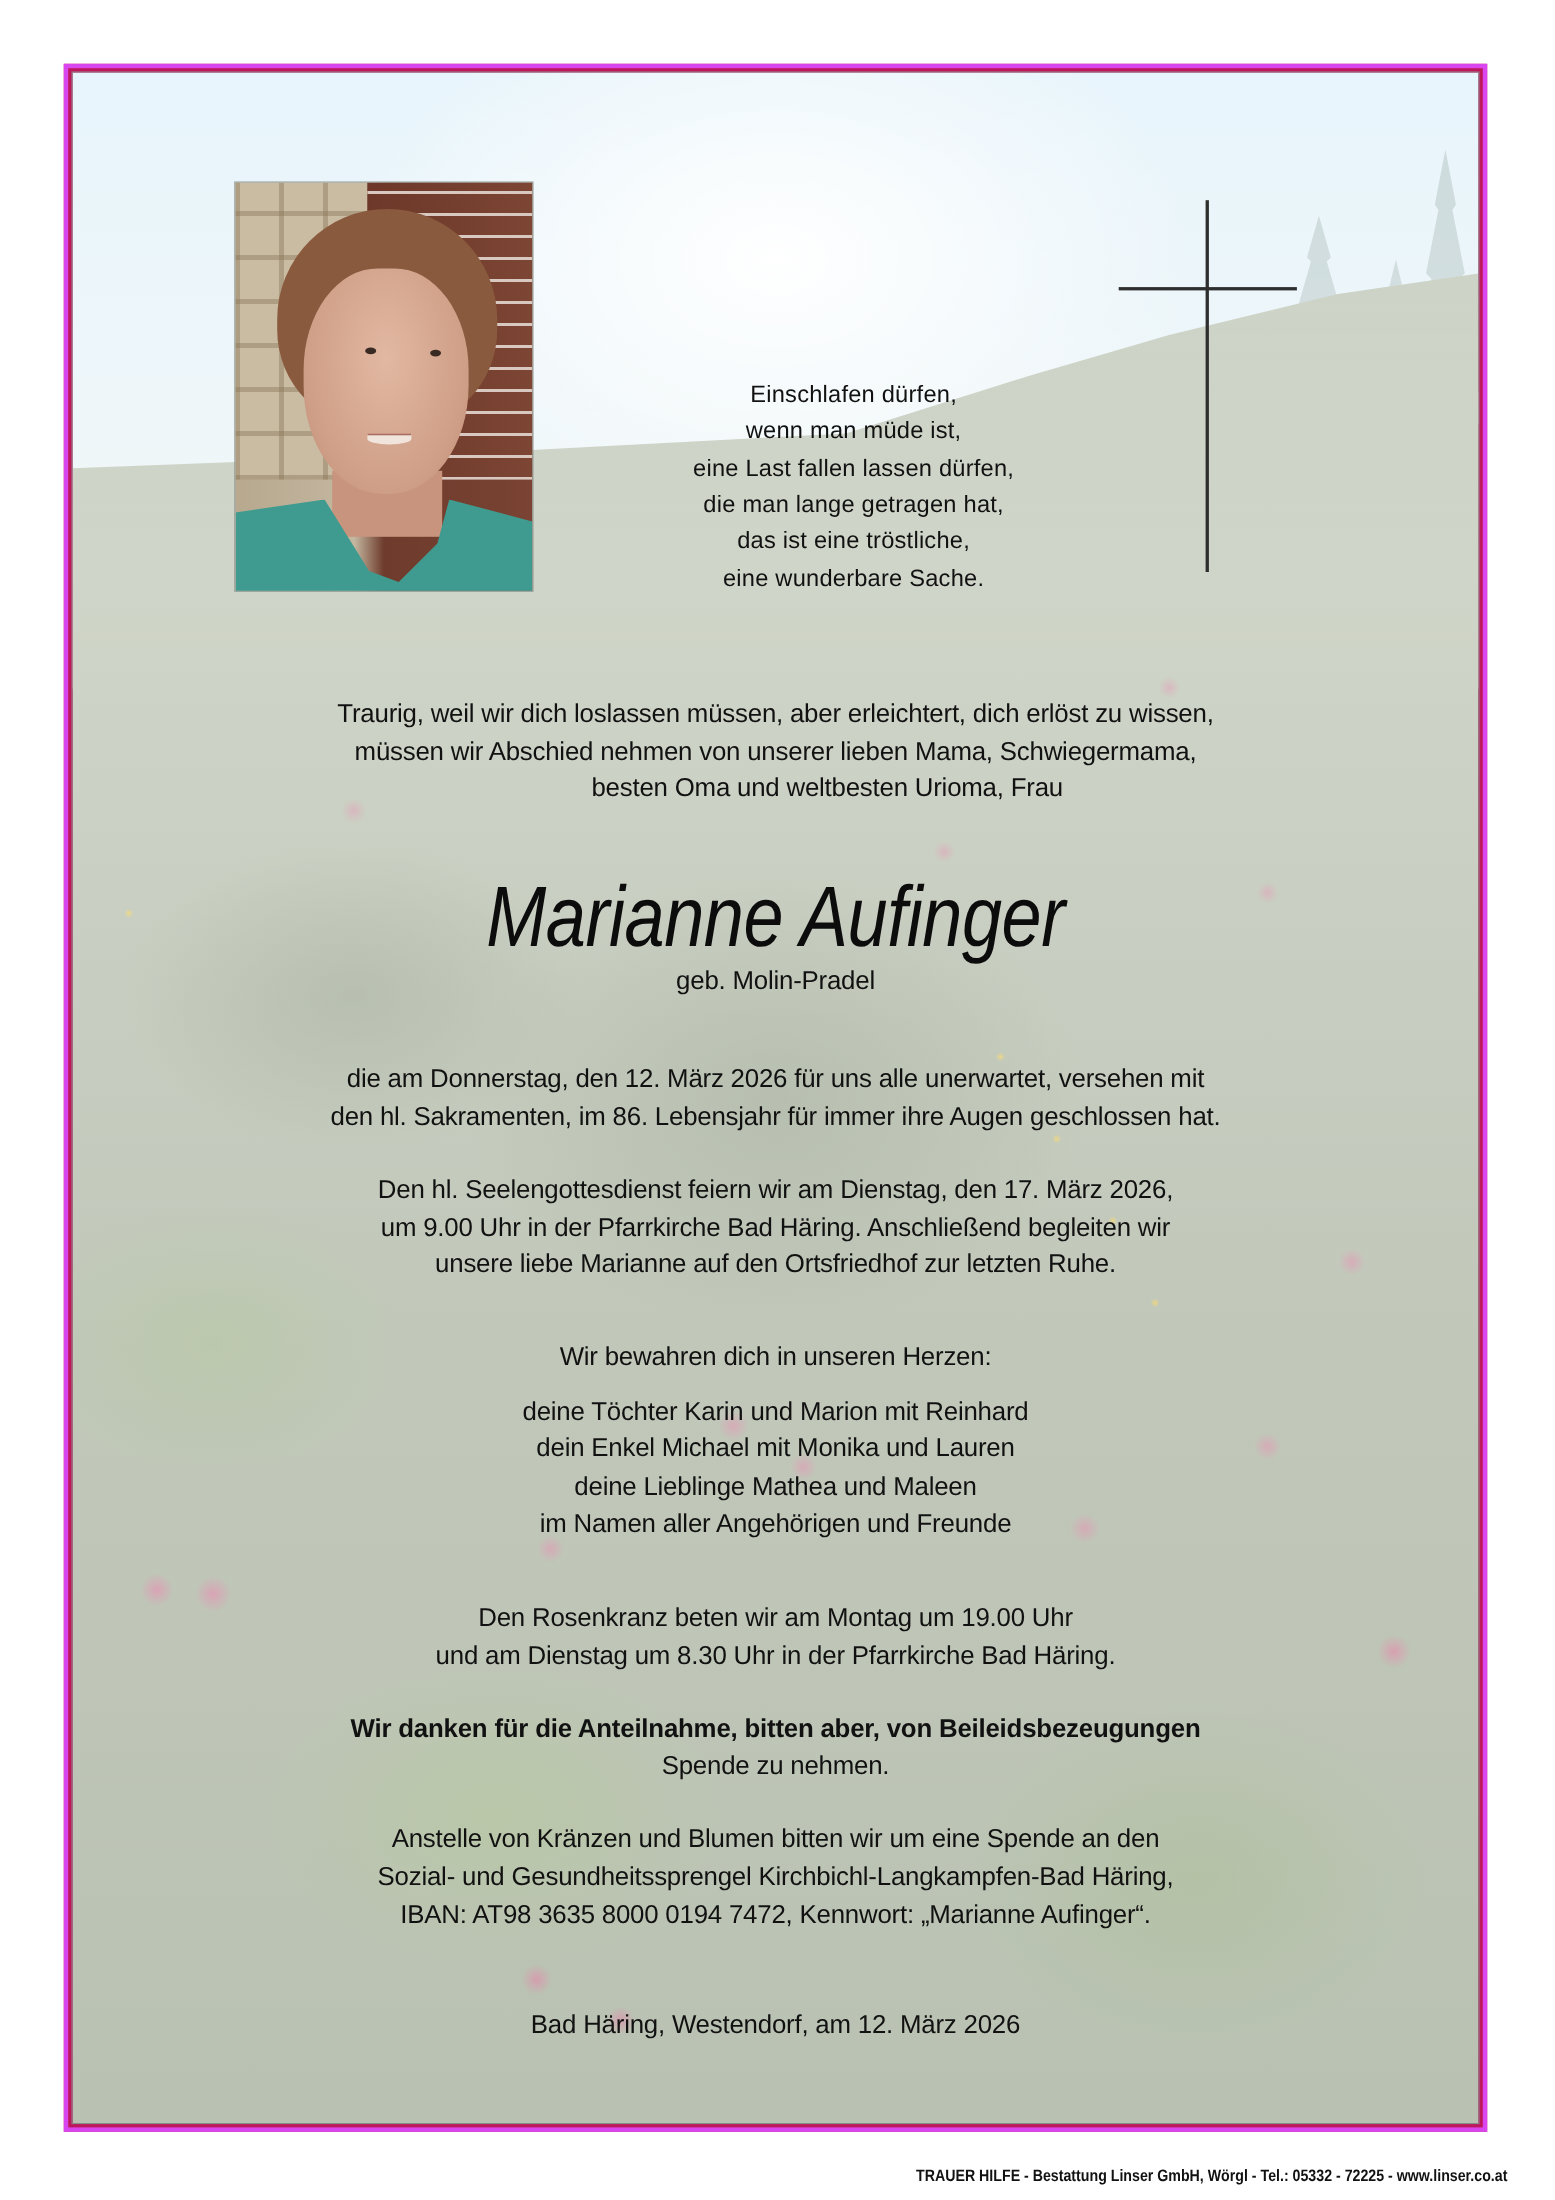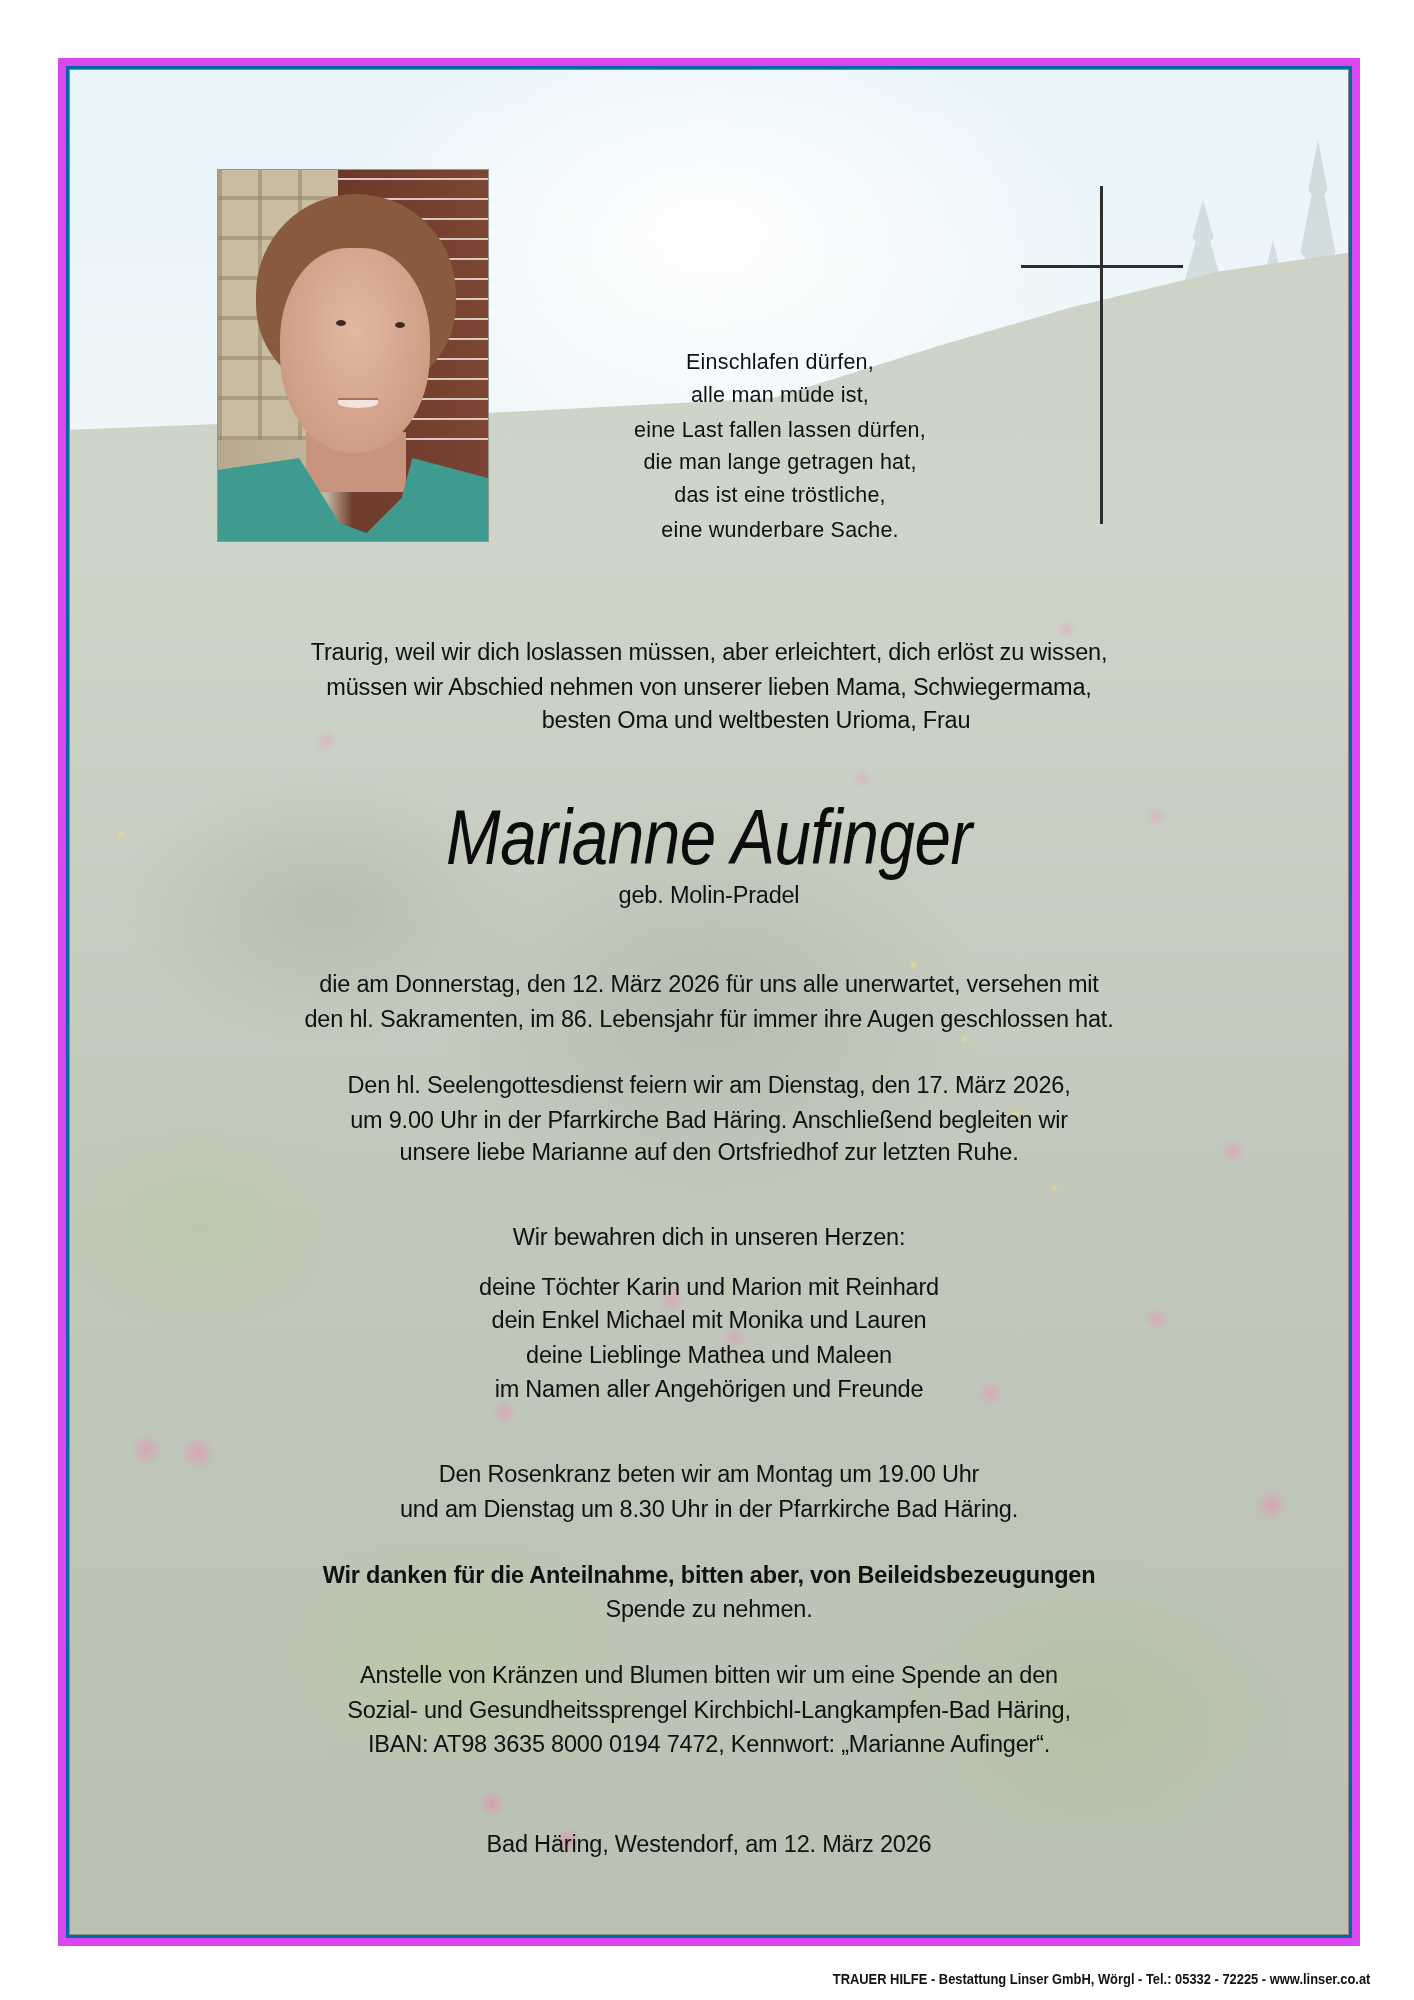--- a/index.html
+++ b/index.html
@@ -1,19 +1,19 @@
 <!DOCTYPE html>
 <html><head>
 <meta charset="utf-8">
 <style>
   html, body { margin:0; padding:0; }
   body { width:1414px; height:2000px; background:#ffffff; position:relative; overflow:hidden;
          font-family:"Liberation Sans", sans-serif; color:#111; }
   .frame { position:absolute; left:58px; top:58px; width:1286px; height:1872px;
-           border:8px solid #d946ef; background:#0369a1; }
+           border:4px solid #d946ef; background:#be185d; }
   .inner { position:absolute; left:3px; top:3px; right:3px; bottom:3px;
            border:1px solid #8a8a8a; overflow:hidden; }
   .bg { position:absolute; inset:0; }
   .sky { position:absolute; left:0; top:0; width:100%; height:560px;
          background:
            radial-gradient(ellipse 380px 260px at 640px 170px, #ffffff 0%, rgba(255,255,255,0) 100%),
            linear-gradient(180deg, #e4f3fb 0%, #e8f3f7 60%, #eef2ee 100%); }
   .trees { position:absolute; right:0; top:60px; width:200px; height:260px; }
   .tree { position:absolute; bottom:0; background:#b5c6c6; opacity:.7;
           clip-path: polygon(50% 0%, 62% 20%, 58% 22%, 72% 45%, 66% 47%, 85% 75%, 75% 76%, 100% 100%, 0% 100%, 25% 76%, 15% 75%, 34% 47%, 28% 45%, 42% 22%, 38% 20%); }
@@ -116,21 +116,21 @@
       <div class="eye" style="left:177px;top:152px;"></div>
       <div class="mouth"></div>
       <div class="sweater"></div>
     </div>
 
     <div class="cross-v"></div>
     <div class="cross-h"></div>
 
     <div style="position:absolute;left:540px;width:340px;top:0;height:0;">
       <div class="txt poem" style="top:277px;">Einschlafen dürfen,</div>
-      <div class="txt poem" style="top:310px;">alle man müde ist,</div>
+      <div class="txt poem" style="top:310px;">wenn man müde ist,</div>
       <div class="txt poem" style="top:345px;">eine Last fallen lassen dürfen,</div>
       <div class="txt poem" style="top:377px;">die man lange getragen hat,</div>
       <div class="txt poem" style="top:410px;">das ist eine tröstliche,</div>
       <div class="txt poem" style="top:445px;">eine wunderbare Sache.</div>
     </div>
 
     <div>
       <div class="txt" style="top:567px;">Traurig, weil wir dich loslassen müssen, aber erleichtert, dich erlöst zu wissen,</div>
       <div class="txt" style="top:602px;">müssen wir Abschied nehmen von unserer lieben Mama, Schwiegermama,</div>
       <div class="txt" style="top:635px;padding-left:47px;">besten Oma und weltbesten Urioma, Frau</div>

